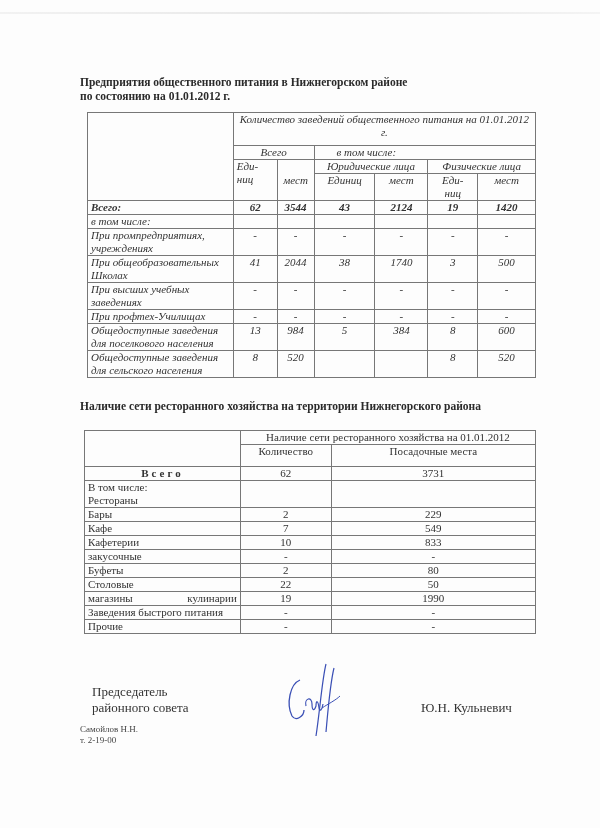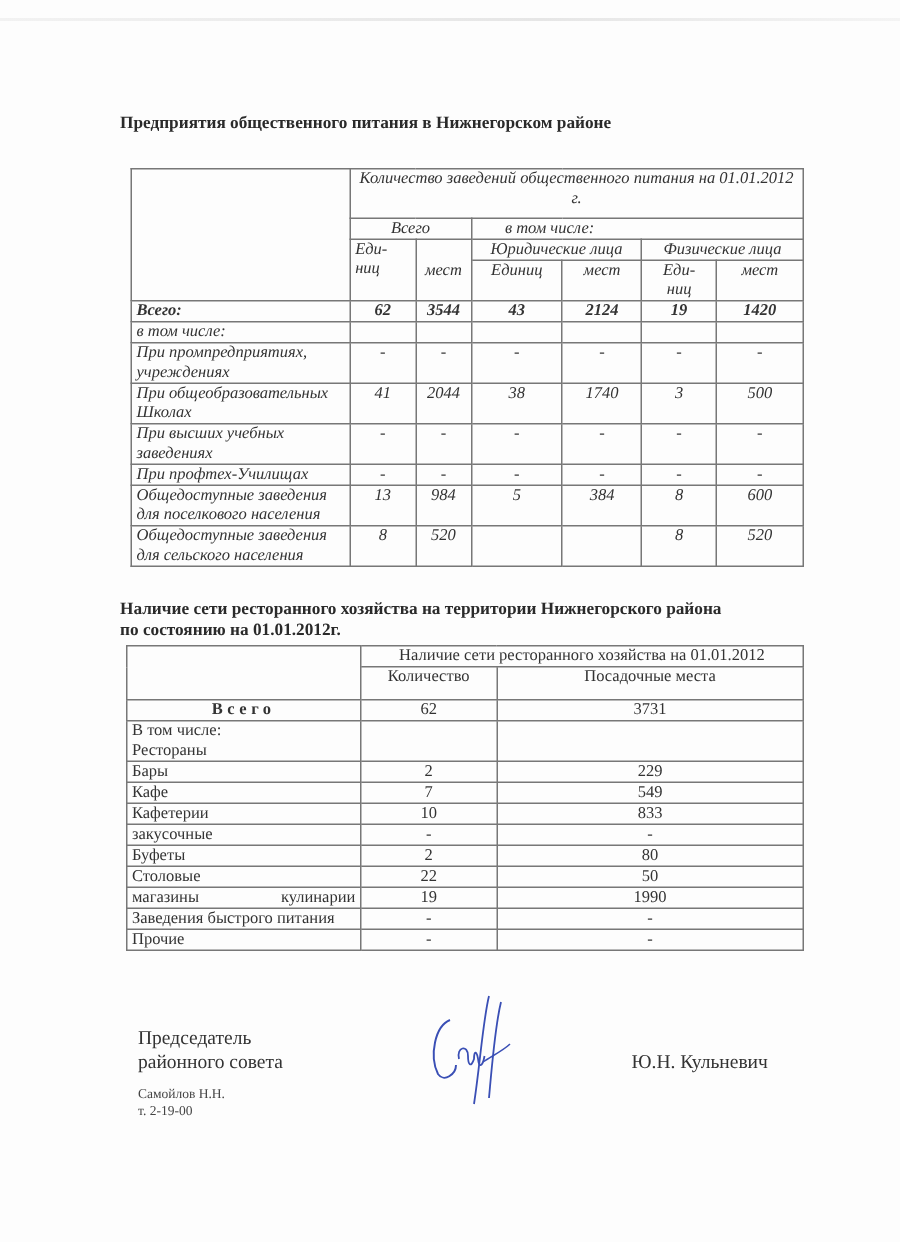--- a/index.html
+++ b/index.html
@@ -25,20 +25,21 @@
   .sig { position: absolute; font-size: 13px; line-height: 16px; color: #333; }
   .small { position: absolute; font-size: 9px; line-height: 11px; color: #444; }
 </style>
 </head>
 <body>
 
 <div class="topline"></div>
 
 <div class="title" id="t1-title">
   <div>Предприятия общественного питания в Нижнегорском районе</div>
+  <div>по состоянию на 01.01.2012 г.</div>
 </div>
 
 <table id="table1">
   <colgroup>
     <col style="width:146px">
       <col style="width:44px">
       <col style="width:37px">
       <col style="width:61px">
       <col style="width:53px">
       <col style="width:50px">
@@ -137,21 +138,20 @@
     <td class="c"></td>
     <td class="c"></td>
     <td class="c">8</td>
     <td class="c">520</td>
   </tr>
 </tbody>
   </table>
 
 <div class="title" id="t2-title">
   <div>Наличие сети ресторанного хозяйства на территории Нижнегорского района</div>
-  <div>по состоянию на 01.01.2012г.</div>
 </div>
 
 <table id="table2">
   <colgroup>
     <col style="width:156px">
       <col style="width:91px">
       <col style="width:205px">
   </colgroup>
   <tbody>
       <tr style="height:12px">
@@ -236,16 +236,16 @@
 <svg style="position:absolute; left:282px; top:660px;" width="66" height="80" viewBox="0 0 66 80">
   <path d="M18 20 C8 24 4 44 10 56 C14 62 22 56 22 50" fill="none" stroke="#3a4fb5" stroke-width="1.3"></path>
   <path d="M24 46 C22 38 30 36 30 44 C30 50 32 52 34 46 C34 40 36 40 37 48 C38 52 40 50 41 44" fill="none" stroke="#3a4fb5" stroke-width="1.2"></path>
   <path d="M44 4 C40 20 38 50 34 76" fill="none" stroke="#3a4fb5" stroke-width="1.2"></path>
   <path d="M52 8 C48 24 46 50 44 72" fill="none" stroke="#3a4fb5" stroke-width="1.2"></path>
   <path d="M40 48 C46 44 54 40 58 36" fill="none" stroke="#3a4fb5" stroke-width="1"></path>
 </svg>
 
 <div class="sig" style="left:421px; top:700px;">Ю.Н. Кульневич</div>
 
-<div class="small" style="left:92px; top:724px;">
+<div class="small" style="left:80px; top:724px;">
   <div>Самойлов Н.Н.</div>
   <div>т. 2-19-00</div>
 </div>
 
 </body></html>

